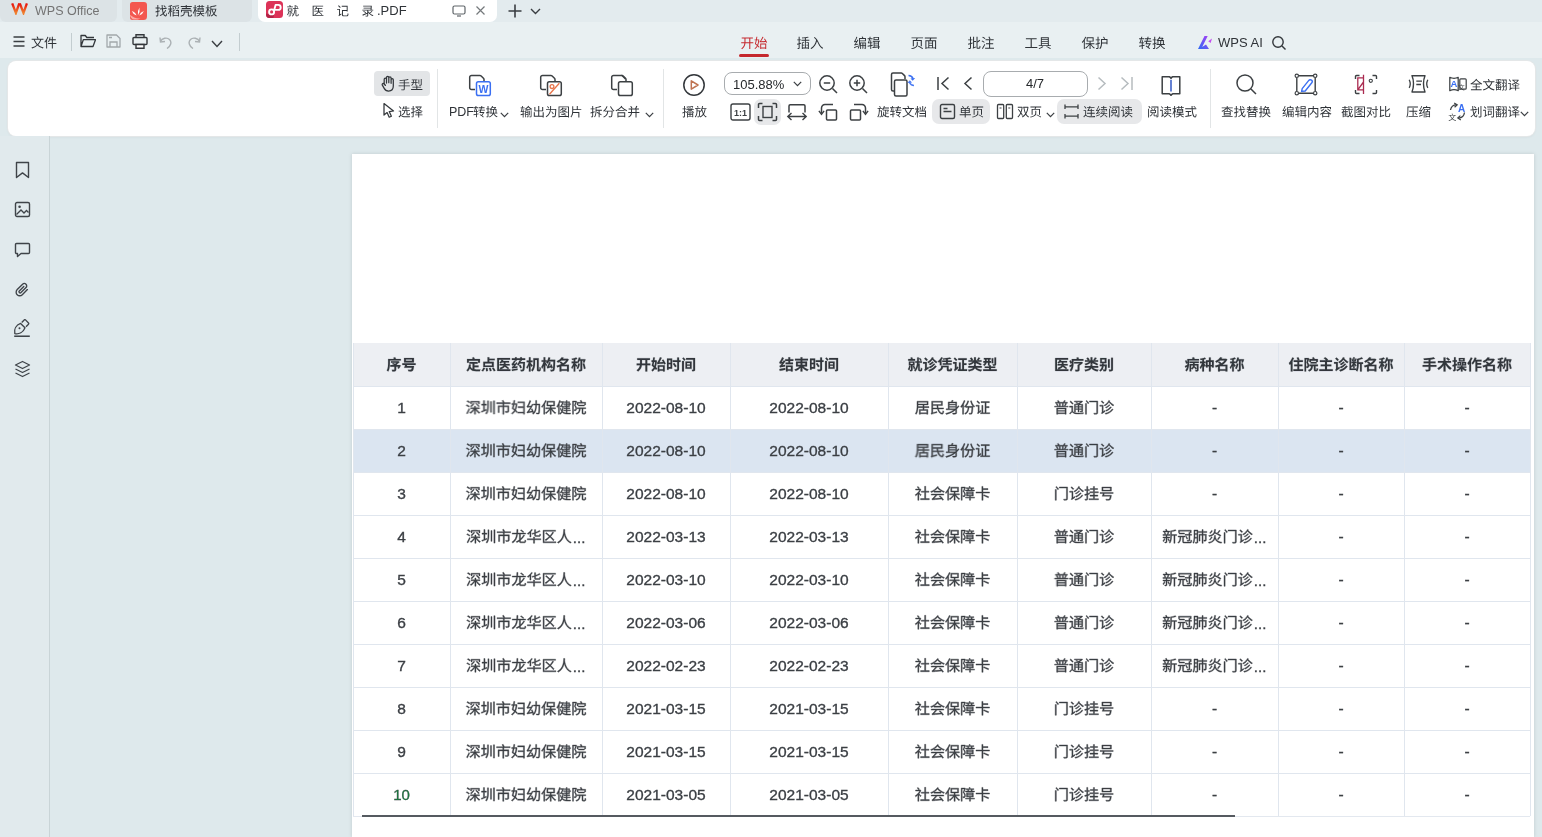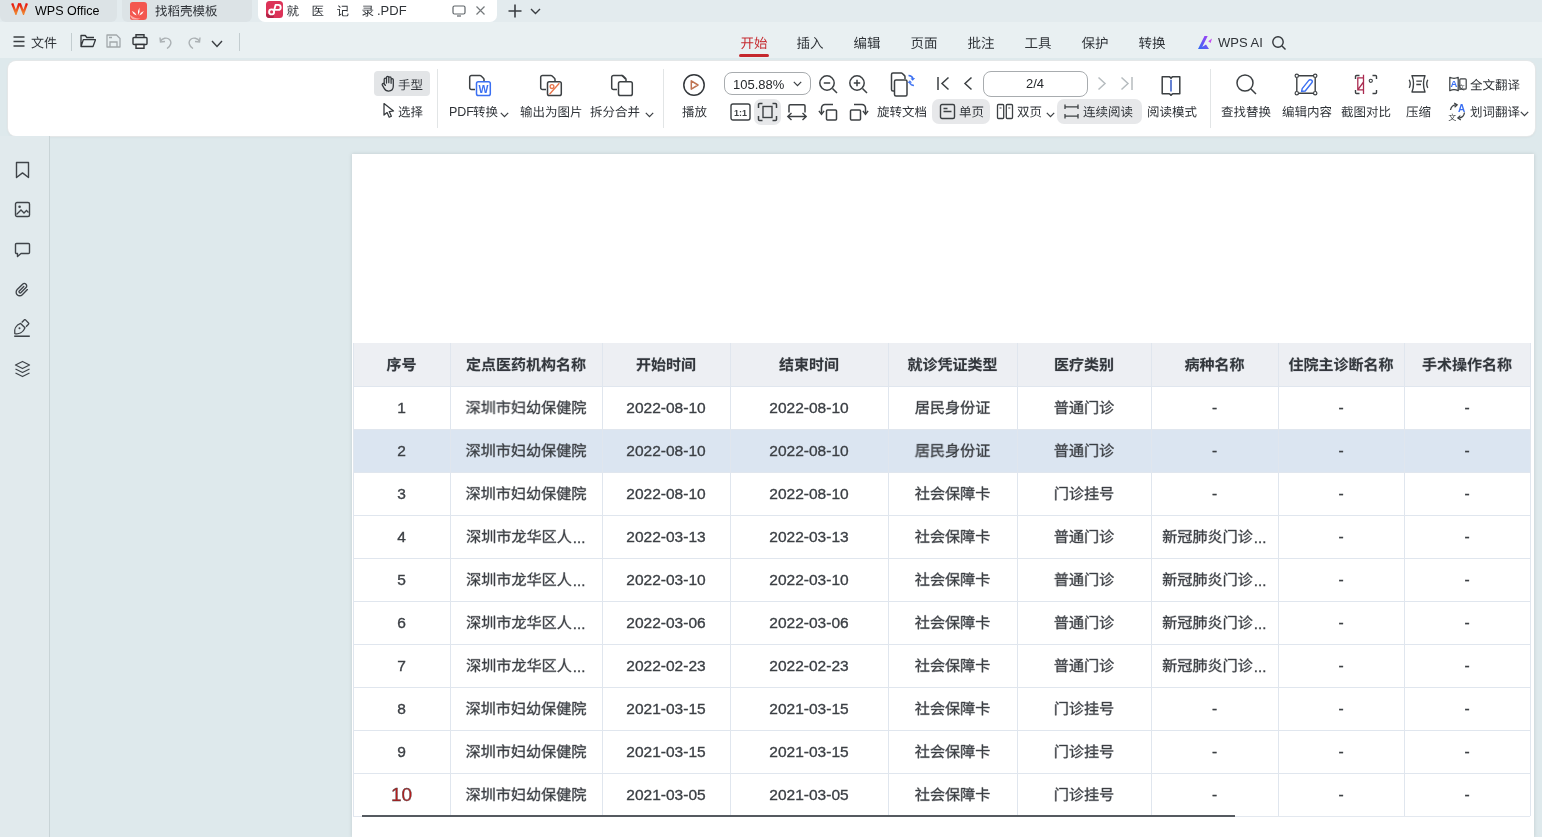--- a/index.html
+++ b/index.html
@@ -14,21 +14,21 @@
     <svg style="position:absolute;left:10px;top:2px" width="19" height="13" viewBox="0 0 19 13">
 <defs>
         <linearGradient id="wg" x1="0" y1="0" x2="0" y2="1">
 <stop offset="0.1" stop-color="#e8180e"></stop>
           <stop offset="0.95" stop-color="#ef7f2e"></stop>
         </linearGradient>
       </defs>
 <path d="M2.2,1.4 L5.9,11 L9.3,1.4" fill="none" stroke="url(#wg)" stroke-width="2.3"></path>
 <path d="M9.8,1.4 L13.5,11 L16.9,1.4" fill="none" stroke="url(#wg)" stroke-width="2.3"></path>
 </svg>
-    <div style="position:absolute;left:35px;top:5px;font-size:12.5px;line-height:12.5px;color:#000000;white-space:pre;">WPS Office</div>
+    <div style="position:absolute;left:35px;top:5px;font-size:12.5px;line-height:12.5px;color:#737373;white-space:pre;">WPS Office</div>
     <svg style="position:absolute;left:130px;top:2px" width="17" height="18" viewBox="0 0 17 18">
 <path d="M2.5,0 H14 a3,3 0 0 1 3,3 v11.5 a3.5,3.5 0 0 1 -3.5,3.5 H2.5 A2.5,2.5 0 0 1 0,15.5 V2.5 A2.5,2.5 0 0 1 2.5,0 z" fill="#f35750"></path>
 <path d="M0,12.8 q4.5,4.2 10.5,3.6 q-4,1.8 -8,0.9 q-2.5,-1.5 -2.5,-4.5 z" fill="#fca9a4"></path>
 <path d="M7.9,13.2 q-0.7,-4.4 1.6,-7.8 q0.8,4.3 -1.6,7.8 z" fill="#fff"></path>
 <path d="M6.6,13.5 q-3.6,-1.2 -4.8,-4.6 q3.6,1 4.8,4.6 z" fill="#fff"></path>
 <path d="M9.2,13.5 q1,-3.4 4.6,-4.6 q-1.1,3.5 -4.6,4.6 z" fill="#fff"></path>
 </svg>
     <svg style="position:absolute;left:266px;top:1px" width="17" height="17" viewBox="0 0 17 17">
 <path d="M3.5,0 h10 a3.5,3.5 0 0 1 3.5,3.5 v10 a3.5,3.5 0 0 1 -3.5,3.5 h-10 A3.5,3.5 0 0 1 0,13.5 v-10 A3.5,3.5 0 0 1 3.5,0 z" fill="#dc3358"></path>
 <path d="M0,12.6 l8,1.4 -0.6,2.9 H3.5 A3.5,3.5 0 0 1 0,13.5 z" fill="#b42347"></path>
@@ -176,21 +176,21 @@
 <path d="M26,15.5 a5,5 0 0 1 -4.6,-3.2" fill="none" stroke="#3a6ff2" stroke-width="1.5" opacity="0.9"></path>
 <path d="M19.3,13 l2.5,-2.8 l2.3,2.2 z" fill="#3a6ff2" opacity="0.9"></path>
 </svg>
     <svg style="position:absolute;left:936px;top:76px" width="15" height="15" viewBox="0 0 15 15">
 <path d="M2,1 V14 M12.5,1.5 L6,7.5 L12.5,13.5" fill="none" stroke="#3c4043" stroke-width="1.5"></path>
 </svg>
     <svg style="position:absolute;left:962px;top:76px" width="12" height="15" viewBox="0 0 12 15">
 <path d="M9.5,1.5 L3,7.5 L9.5,13.5" fill="none" stroke="#3c4043" stroke-width="1.5"></path>
 </svg>
     <div style="position:absolute;left:983px;top:71px;width:105px;height:26px;background:#fff;border:1px solid #a8acaf;border-radius:8px;box-sizing:border-box"></div>
-    <div style="position:absolute;left:1035px;top:77px;font-size:13px;line-height:13px;color:#26292c;white-space:pre;transform:translateX(-50%);">2/4</div>
+    <div style="position:absolute;left:1035px;top:77px;font-size:13px;line-height:13px;color:#26292c;white-space:pre;transform:translateX(-50%);">4/7</div>
     <svg style="position:absolute;left:1096px;top:76px" width="12" height="15" viewBox="0 0 12 15">
 <path d="M2.5,1.5 L9,7.5 L2.5,13.5" fill="none" stroke="#b6bcbf" stroke-width="1.5"></path>
 </svg>
     <svg style="position:absolute;left:1119px;top:76px" width="15" height="15" viewBox="0 0 15 15">
 <path d="M13,1 V14 M2.5,1.5 L9,7.5 L2.5,13.5" fill="none" stroke="#b6bcbf" stroke-width="1.5"></path>
 </svg>
     <div style="position:absolute;left:932px;top:99px;width:58px;height:25px;background:#e7e8ea;border-radius:7px"></div>
     <svg style="position:absolute;left:939px;top:103px" width="17" height="17" viewBox="0 0 17 17">
 <rect x="1.5" y="1.5" width="14" height="14" rx="1.5" fill="none" stroke="#3c4043" stroke-width="1.4"></rect>
 <path d="M4.5,5.5 h4 M4.5,8.5 h8" stroke="#3c4043" stroke-width="1.3"></path>
@@ -352,21 +352,21 @@
     <div style="position:absolute;left:809.0px;top:700.5px;font-size:15.5px;line-height:15.5px;color:#3b3f44;white-space:pre;transform:translateX(-50%);filter:blur(0.38px);-webkit-text-stroke:0.35px #3b3f44">2021-03-15</div>
     <div style="position:absolute;left:1214.5px;top:700.5px;font-size:15.5px;line-height:15.5px;color:#3b3f44;white-space:pre;transform:translateX(-50%);filter:blur(0.38px);-webkit-text-stroke:0.35px #3b3f44">-</div>
     <div style="position:absolute;left:1341.0px;top:700.5px;font-size:15.5px;line-height:15.5px;color:#3b3f44;white-space:pre;transform:translateX(-50%);filter:blur(0.38px);-webkit-text-stroke:0.35px #3b3f44">-</div>
     <div style="position:absolute;left:1467.0px;top:700.5px;font-size:15.5px;line-height:15.5px;color:#3b3f44;white-space:pre;transform:translateX(-50%);filter:blur(0.38px);-webkit-text-stroke:0.35px #3b3f44">-</div>
     <div style="position:absolute;left:401.5px;top:743.5px;font-size:15.5px;line-height:15.5px;color:#3b3f44;white-space:pre;transform:translateX(-50%);filter:blur(0.38px);-webkit-text-stroke:0.35px #3b3f44">9</div>
     <div style="position:absolute;left:666.0px;top:743.5px;font-size:15.5px;line-height:15.5px;color:#3b3f44;white-space:pre;transform:translateX(-50%);filter:blur(0.38px);-webkit-text-stroke:0.35px #3b3f44">2021-03-15</div>
     <div style="position:absolute;left:809.0px;top:743.5px;font-size:15.5px;line-height:15.5px;color:#3b3f44;white-space:pre;transform:translateX(-50%);filter:blur(0.38px);-webkit-text-stroke:0.35px #3b3f44">2021-03-15</div>
     <div style="position:absolute;left:1214.5px;top:743.5px;font-size:15.5px;line-height:15.5px;color:#3b3f44;white-space:pre;transform:translateX(-50%);filter:blur(0.38px);-webkit-text-stroke:0.35px #3b3f44">-</div>
     <div style="position:absolute;left:1341.0px;top:743.5px;font-size:15.5px;line-height:15.5px;color:#3b3f44;white-space:pre;transform:translateX(-50%);filter:blur(0.38px);-webkit-text-stroke:0.35px #3b3f44">-</div>
     <div style="position:absolute;left:1467.0px;top:743.5px;font-size:15.5px;line-height:15.5px;color:#3b3f44;white-space:pre;transform:translateX(-50%);filter:blur(0.38px);-webkit-text-stroke:0.35px #3b3f44">-</div>
-    <div style="position:absolute;left:401.5px;top:786.5px;font-size:19px;line-height:15.5px;color:#b91c1c;white-space:pre;transform:translateX(-50%);filter:blur(0.38px);-webkit-text-stroke:0.35px #3b3f44">10</div>
+    <div style="position:absolute;left:401.5px;top:786.5px;font-size:15px;line-height:15.5px;color:#15803d;white-space:pre;transform:translateX(-50%);filter:blur(0.38px);-webkit-text-stroke:0.35px #3b3f44">10</div>
     <div style="position:absolute;left:666.0px;top:786.5px;font-size:15.5px;line-height:15.5px;color:#3b3f44;white-space:pre;transform:translateX(-50%);filter:blur(0.38px);-webkit-text-stroke:0.35px #3b3f44">2021-03-05</div>
     <div style="position:absolute;left:809.0px;top:786.5px;font-size:15.5px;line-height:15.5px;color:#3b3f44;white-space:pre;transform:translateX(-50%);filter:blur(0.38px);-webkit-text-stroke:0.35px #3b3f44">2021-03-05</div>
     <div style="position:absolute;left:1214.5px;top:786.5px;font-size:15.5px;line-height:15.5px;color:#3b3f44;white-space:pre;transform:translateX(-50%);filter:blur(0.38px);-webkit-text-stroke:0.35px #3b3f44">-</div>
     <div style="position:absolute;left:1341.0px;top:786.5px;font-size:15.5px;line-height:15.5px;color:#3b3f44;white-space:pre;transform:translateX(-50%);filter:blur(0.38px);-webkit-text-stroke:0.35px #3b3f44">-</div>
     <div style="position:absolute;left:1467.0px;top:786.5px;font-size:15.5px;line-height:15.5px;color:#3b3f44;white-space:pre;transform:translateX(-50%);filter:blur(0.38px);-webkit-text-stroke:0.35px #3b3f44">-</div>
 <svg style="position:absolute;left:0;top:0;pointer-events:none" width="1542" height="837" viewBox="0 0 1542 837">
       <defs>
         <filter id="soft" x="-5%" y="-5%" width="110%" height="110%">
           <feGaussianBlur stdDeviation="0.4"></feGaussianBlur>
         </filter>

